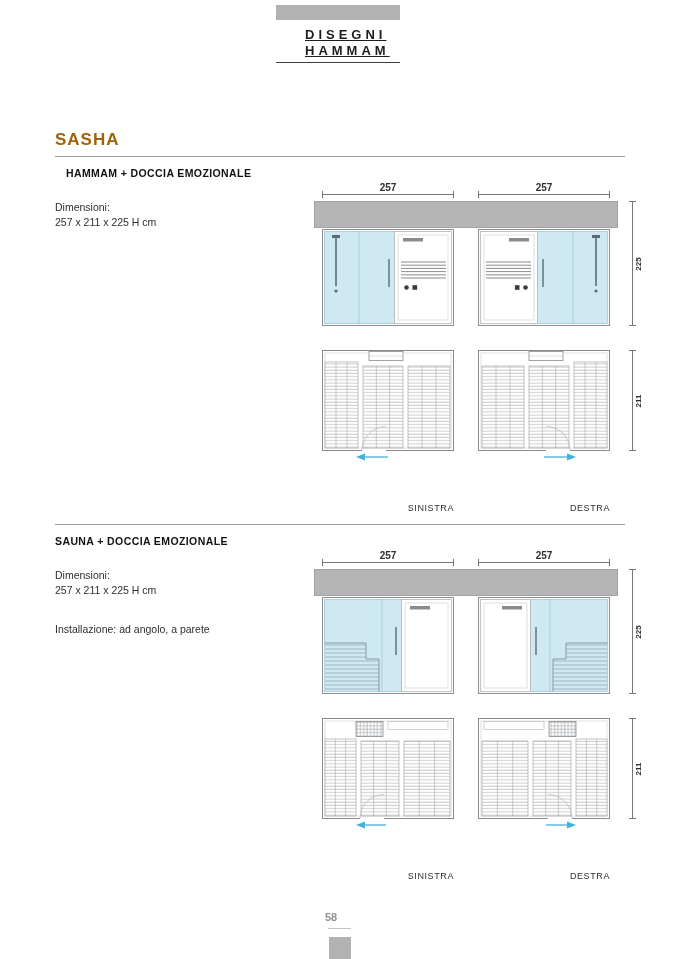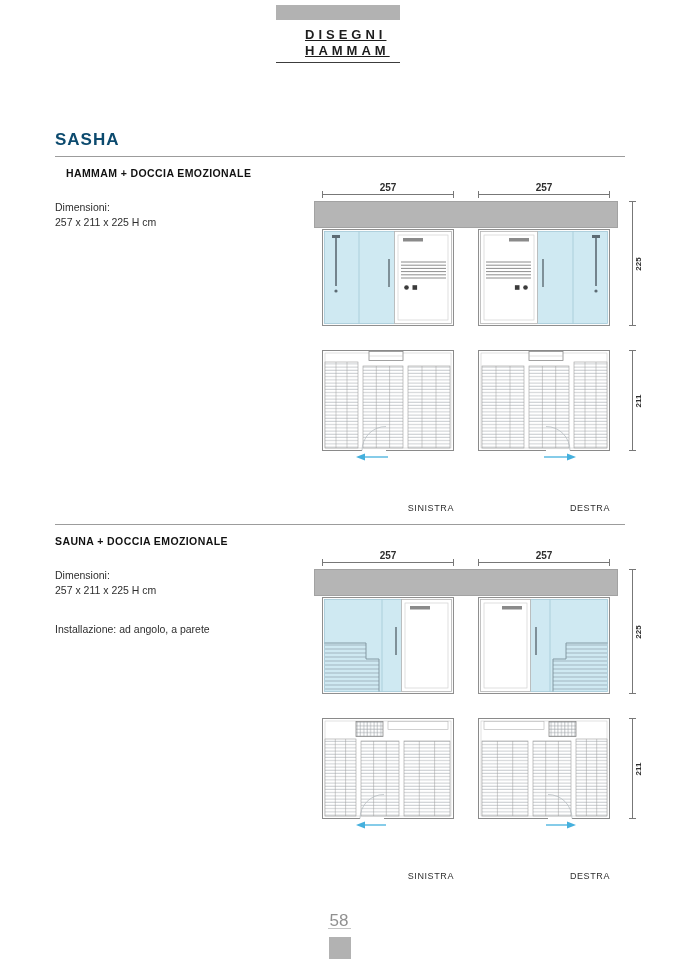--- a/index.html
+++ b/index.html
@@ -5,41 +5,41 @@
   * { margin:0; padding:0; box-sizing:border-box; }
   html,body { background:#ffffff; }
   .page {
     position:relative; width:678px; height:959px; background:#ffffff;
     font-family:"Liberation Sans", sans-serif; color:#1a1a1a; overflow:hidden;
   }
   .abs { position:absolute; }
   .topbar { background:#b2b2b2; }
   .eyebrow { font-weight:bold; font-size:13px; letter-spacing:4px; line-height:16px; color:#1d1d1d;text-decoration:underline; }
   .rule { background:#9c9c9c; height:1px; }
-  .page-title { font-size:17px; font-weight:bold; letter-spacing:1px; color:#0c4a6e; }
+  .page-title { font-size:17px; font-weight:bold; letter-spacing:1px; color:#a16207; }
   .sec-heading { font-size:10.5px; font-weight:bold; letter-spacing:0.4px; color:#111; }
   .info { font-size:10.5px; color:#2e2e2e; line-height:15px; }
   .variant { font-size:9px; letter-spacing:0.6px; color:#2e2e2e; text-align:right; }
   .band { background:#b5b5b5; border:1px solid #a2a2a2; }
   .draw { position:absolute; }
 
   .dim-h { position:absolute; height:14px; }
   .dim-h .lbl { position:absolute; left:0; right:0; top:-1px; text-align:center; font-size:10px; font-weight:bold; color:#2e2e2e; }
   .dim-h .line { position:absolute; left:0; right:0; top:11px; height:1px; background:#777; }
   .dim-h .line::before, .dim-h .line::after { content:""; position:absolute; top:-3px; width:1px; height:7px; background:#777; }
   .dim-h .line::before { left:0; } .dim-h .line::after { right:0; }
 
   .dim-v { position:absolute; width:14px; }
   .dim-v .vline { position:absolute; left:4px; top:0; bottom:0; width:1px; background:#777; }
   .dim-v .vline::before, .dim-v .vline::after { content:""; position:absolute; left:-3px; width:7px; height:1px; background:#777; }
   .dim-v .vline::before { top:0; } .dim-v .vline::after { bottom:0; }
   .dim-v .lbl-v { position:absolute; left:-9px; top:calc(50% - 5px); width:40px; height:10px; line-height:10px;
     text-align:center; font-size:8px; font-weight:bold; color:#2e2e2e; transform:rotate(-90deg); }
 
-  .pagenum { font-size:17px; font-weight:normal; color:#909090; text-align:center; }
+  .pagenum { font-size:11px; font-weight:bold; color:#909090; }
 </style>
 </head>
 <body>
 
 <svg width="0" height="0" style="position:absolute" aria-hidden="true">
   <defs>
     <pattern id="pat-slats" width="4" height="3.2" patternUnits="userSpaceOnUse">
       <rect width="4" height="3.2" fill="#ffffff"></rect>
       <line x1="0" y1="1" x2="4" y2="1" stroke="#a8aeb2" stroke-width="0.7"></line>
     </pattern>

